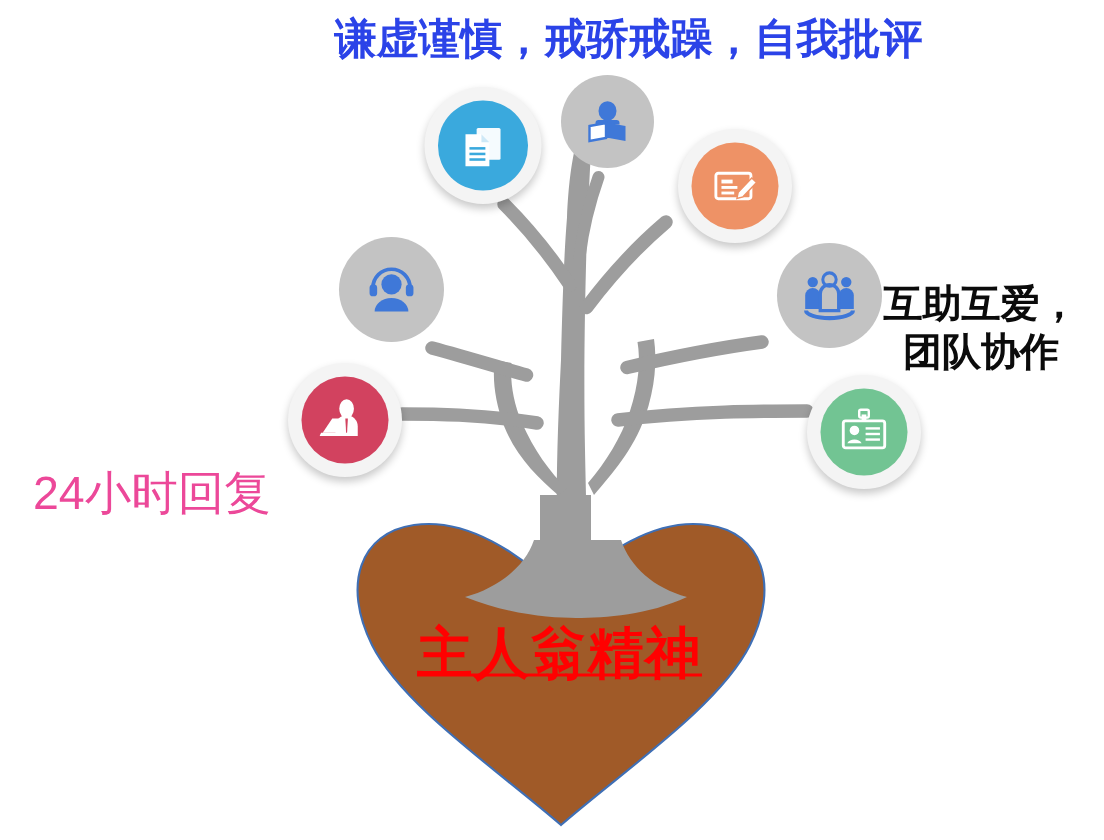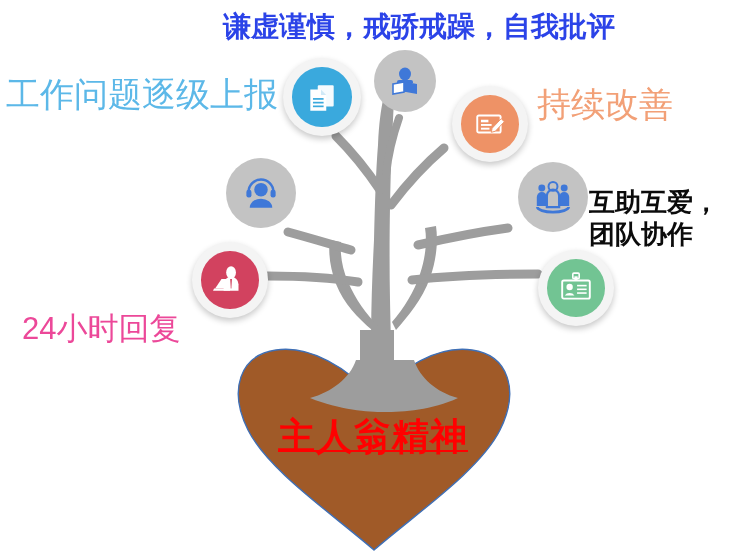--- a/index.html
+++ b/index.html
@@ -7,20 +7,21 @@
     padding: 0;
     background: #ffffff;
   }
   #stage {
     position: relative;
     width: 736px;
     height: 560px;
     background: #ffffff;
     overflow: hidden;
     font-family: "Liberation Sans", "DejaVu Sans", sans-serif;
+    text-align: center;
   }
   #tree-svg {
     position: absolute;
     left: 0; top: 0;
     width: 736px;
     height: 560px;
   }
 
   
   .label {
@@ -169,23 +170,21 @@
     <path d="M356 360
              C 350 378, 332 392, 310 398
              C 340 410, 368 412, 384 412
              C 404 412, 432 410, 458 398
              C 436 392, 420 378, 414 360 Z" fill="#9d9d9d"></path>
     <rect x="360" y="330" width="34" height="45" fill="#9d9d9d"></rect>
   </svg>
 
   <div class="label serif" id="label-top">谦虚谨慎，戒骄戒躁，自我批评</div>
 
-  <div class="label sans" id="label-left-blue">工作问题逐级上报</div>
-
-  <div class="label sans" id="label-right-orange">持续改善</div>
+
 
 
   <div class="label serif" id="label-right-black">互助互爱，
 团队协作</div>
 
   <div class="label sans" id="label-left-red">24小时回复</div>
 
 
   <div class="label serif" id="label-heart">主人翁精神</div>
 

